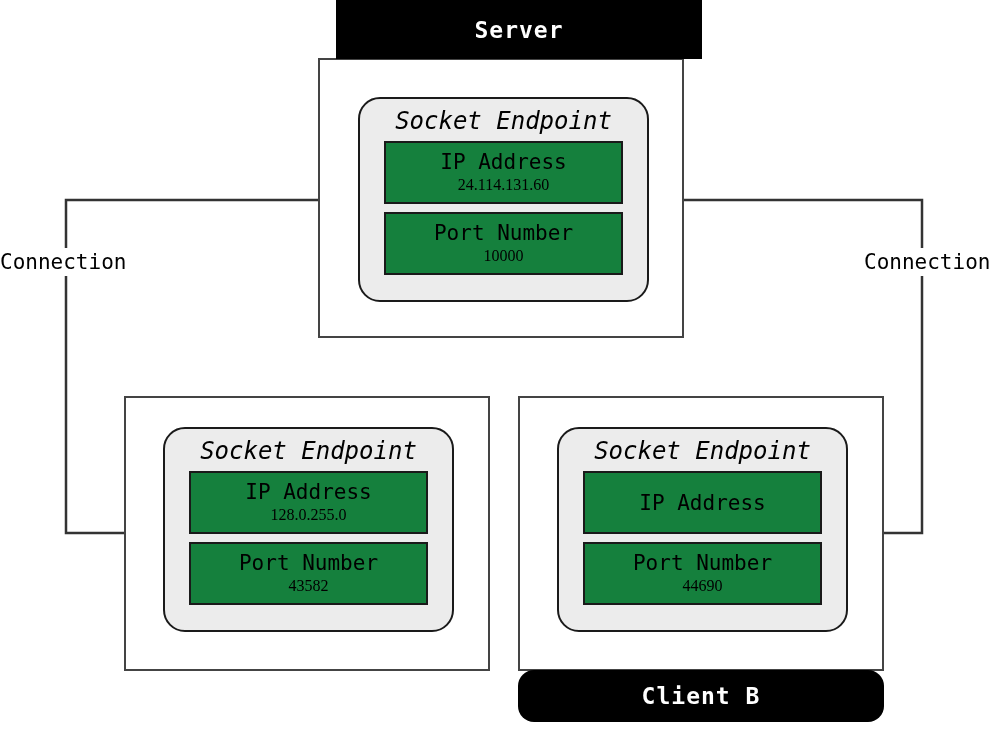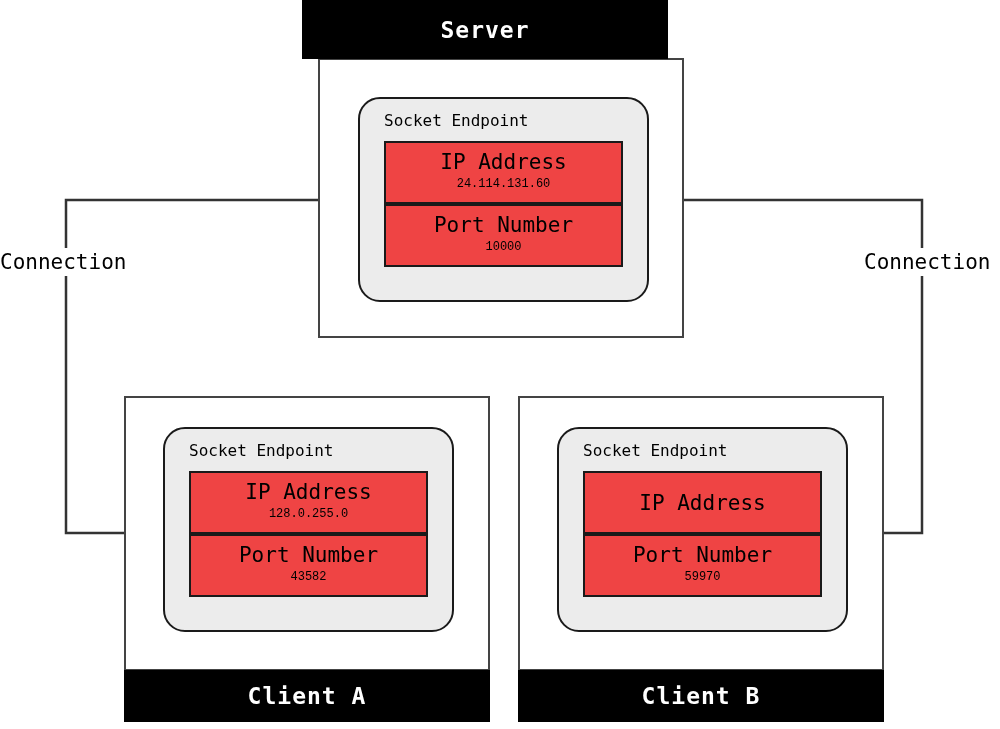--- a/index.html
+++ b/index.html
@@ -57,73 +57,75 @@
     font-weight: bold;
     font-size: 23px;
     letter-spacing: 1px;
     display: flex;
     align-items: center;
     justify-content: center;
   }
 
   
   #server-node  { left: 318px; top: 58px;  width: 366px; height: 280px; }
-  #server-title { left: 302px; top: 0px;   width: 366px; height: 59px;  }
+  #server-title { left: 336px; top: 0px;   width: 366px; height: 59px;  }
 
   
   #client-a-node  { left: 124px; top: 396px; width: 366px; height: 275px; }
   #client-a-title { left: 124px; top: 670px; width: 366px; height: 52px;  }
 
   
   #client-b-node  { left: 518px; top: 396px; width: 366px; height: 275px; }
-  #client-b-title { left: 518px; top: 670px; width: 366px; height: 52px;  }
+  #client-b-title { left: 518px; top: 670px; width: 366px; height: 52px; border-radius: 16px;  }
 
   
   .socket {
     position: absolute;
     z-index: 3;
     box-sizing: border-box;
     background: #ececec;
     border: 2px solid #1a1a1a;
     border-radius: 22px;
     padding: 8px 24px 14px 24px;
   }
   #server-socket   { left: 358px; top: 97px;  width: 291px; height: 205px; }
   #client-a-socket { left: 163px; top: 427px; width: 291px; height: 205px; }
   #client-b-socket { left: 557px; top: 427px; width: 291px; height: 205px; }
 
   .socket-title {
+    text-align: center;
     font-family: "DejaVu Sans Mono", monospace;
-    font-size: 16px;
+    font-style: italic;
+    font-size: 24px;
     color: #000000;
     line-height: 28px;
     margin-bottom: 6px;
   }
 
   .field {
     box-sizing: border-box;
-    background: #ef4444;
+    background: #15803d;
     border: 2px solid #1a1a1a;
     height: 63px;
     display: flex;
     flex-direction: column;
     align-items: center;
     justify-content: center;
   }
-  .field + .field { margin-top: 0; }
+  .field + .field { margin-top: 8px; }
 
   .field-label {
     font-family: "DejaVu Sans Mono", monospace;
     font-size: 21px;
     color: #000000;
     line-height: 24px;
   }
   .field-value {
-    font-family: Liberation Mono, monospace;
-    font-size: 12px;
+    font-family: Liberation Serif, serif;
+    font-size: 16px;
     color: #000000;
     line-height: 21px;
   }
 </style>
 </head>
 <body>
 
 <div id="canvas">
 
   <svg class="wire-layer" viewBox="0 0 1000 729" width="1000" height="729">
@@ -153,23 +155,20 @@
       <span class="field-label">IP Address</span>
       <span class="field-value">24.114.131.60</span>
     </div>
     <div class="field">
       <span class="field-label">Port Number</span>
       <span class="field-value">10000</span>
     </div>
   </div>
 
   <div class="node" id="client-a-node"></div>
-  <div class="node-title" id="client-a-title">
-    <span>Client A</span>
-  </div>
 
   <div class="socket" id="client-a-socket">
     <div class="socket-title">Socket Endpoint</div>
     <div class="field">
       <span class="field-label">IP Address</span>
       <span class="field-value">128.0.255.0</span>
     </div>
     <div class="field">
       <span class="field-label">Port Number</span>
       <span class="field-value">43582</span>
@@ -181,17 +180,17 @@
     <span>Client B</span>
   </div>
 
   <div class="socket" id="client-b-socket">
     <div class="socket-title">Socket Endpoint</div>
     <div class="field">
       <span class="field-label">IP Address</span>
     </div>
     <div class="field">
       <span class="field-label">Port Number</span>
-      <span class="field-value">59970</span>
+      <span class="field-value">44690</span>
     </div>
   </div>
 
 </div>
 
 </body></html>

